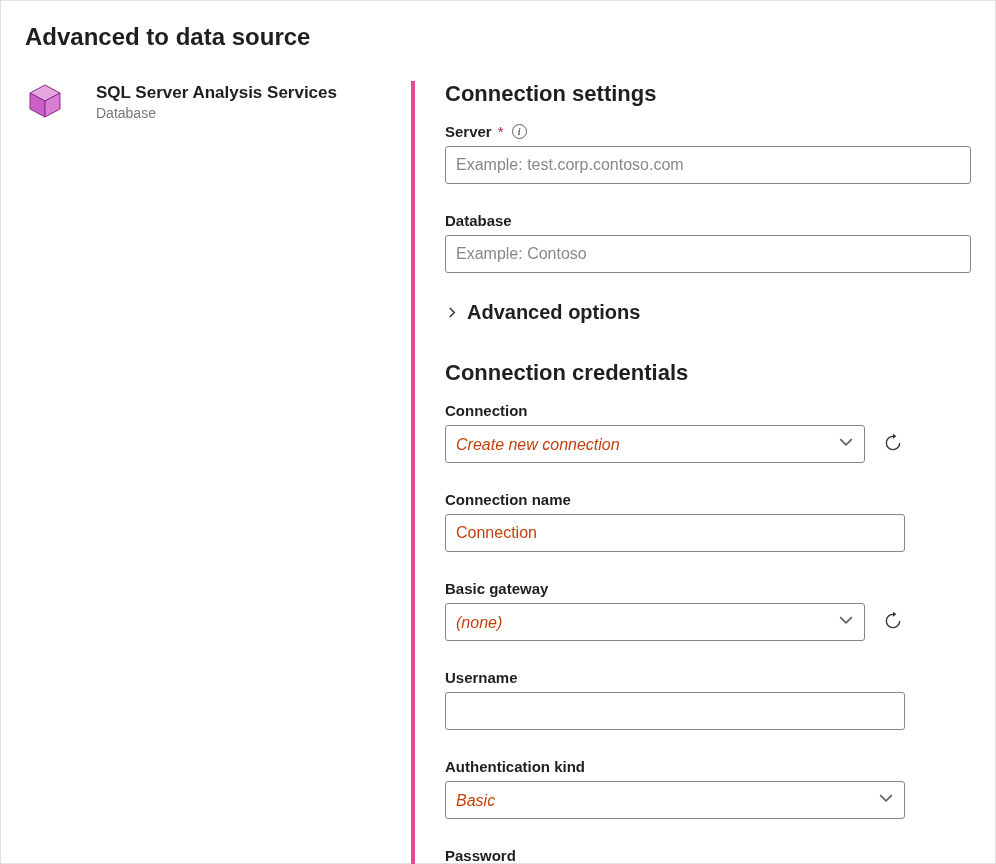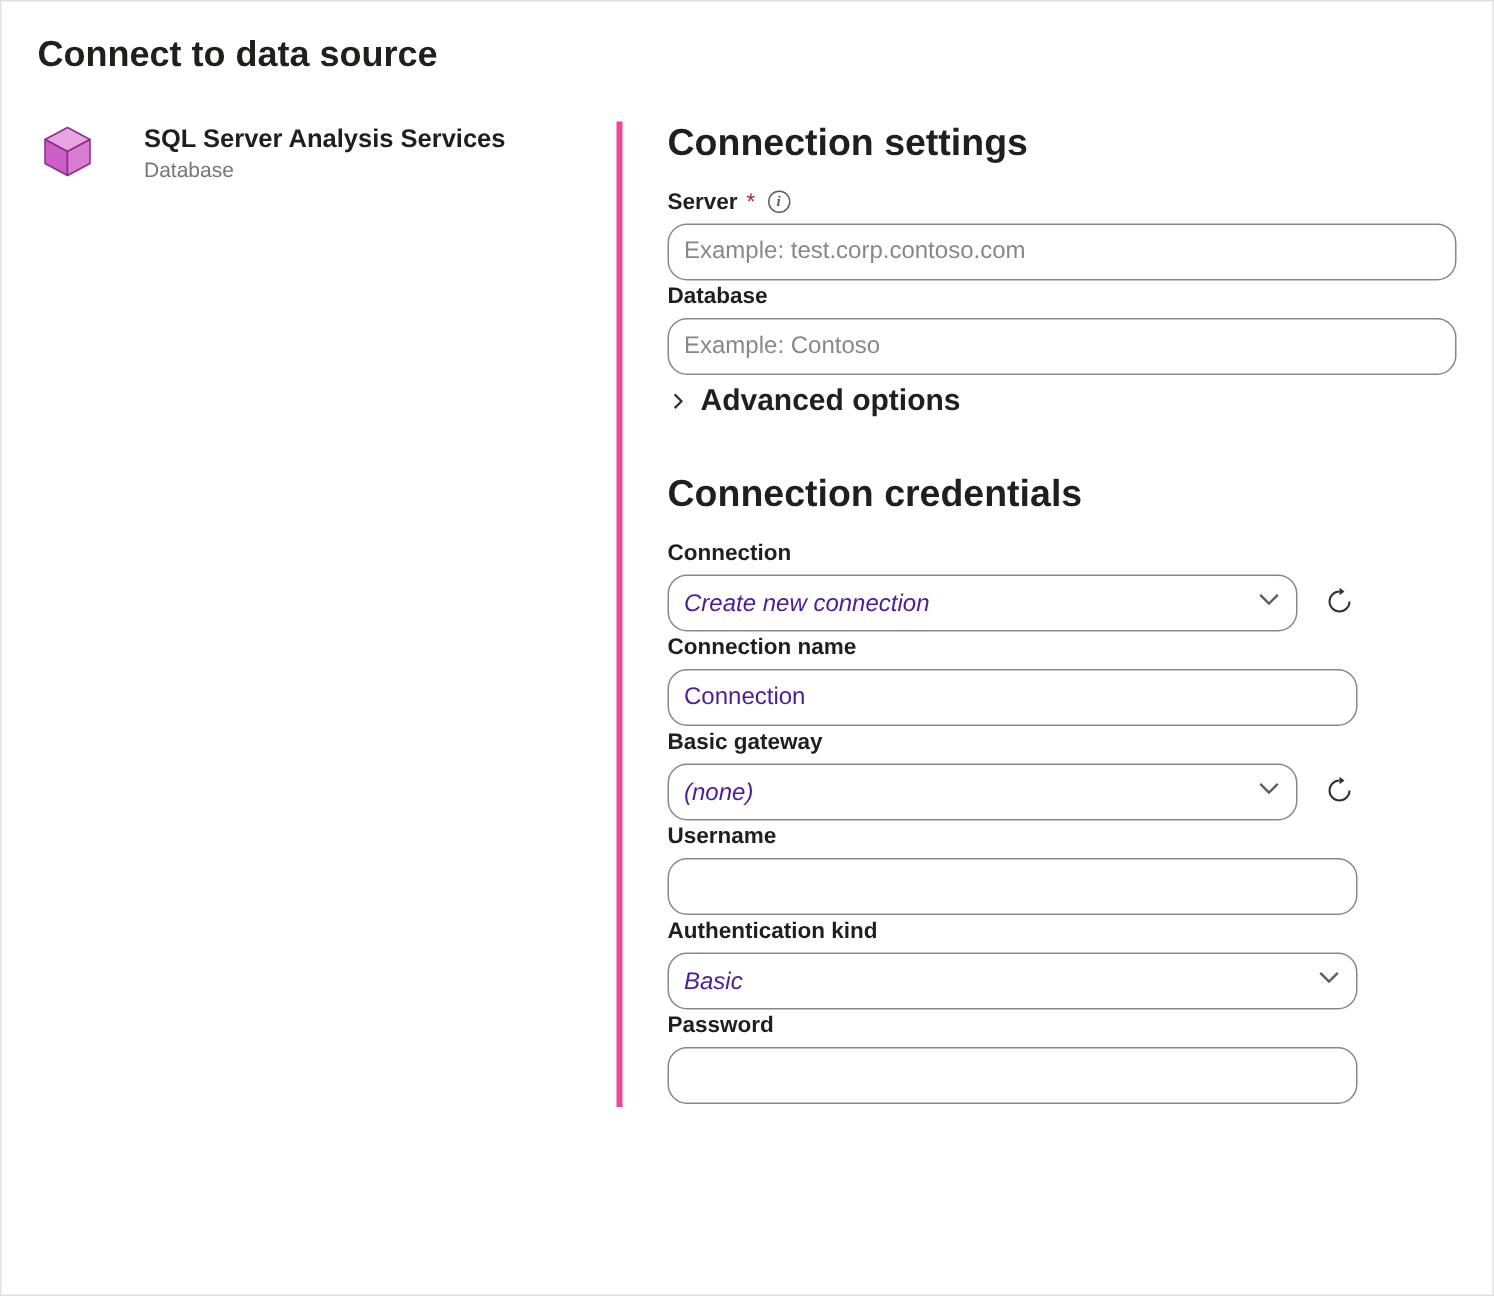--- a/index.html
+++ b/index.html
@@ -44,21 +44,21 @@
   }
   .source-sub {
     font-size: 14px;
     color: #797775;
   }
   .right-col {
     flex: 1;
     padding-left: 30px;
   }
   .section-heading {
-    font-size: 25px;
+    font-size: 22px;
     font-weight: 600;
     margin: 0 0 16px 0;
     color: #201f1e;
   }
   .section-heading.mt {
     margin-top: 36px;
   }
   .field-label {
     font-size: 15px;
     font-weight: 600;
@@ -83,32 +83,32 @@
     font-size: 10px;
     color: #605e5c;
     font-style: italic;
     font-family: Georgia, serif;
     margin-left: 4px;
   }
   .text-input, .select-input {
     width: 100%;
     height: 38px;
     border: 1px solid #8a8886;
-    border-radius: 13px;
+    border-radius: 3px;
     padding: 0 10px;
     font-size: 16px;
     font-family: inherit;
-    color: #4c1d95;
+    color: #c2410c;
     background: #fff;
   }
   .text-input::placeholder {
     color: #8a8886;
   }
   .field-block {
-    margin-bottom: 2px;
+    margin-bottom: 28px;
   }
   .select-wrap {
     position: relative;
   }
   .select-wrap .chevron {
     position: absolute;
     right: 12px;
     top: 50%;
     transform: translateY(-50%);
     pointer-events: none;
@@ -159,21 +159,21 @@
     justify-content: center;
   }
   .narrow {
     max-width: 460px;
   }
 </style>
 </head>
 <body>
 
 <div class="frame">
-  <h1 class="page-title">Connect to data source</h1>
+  <h1 class="page-title">Advanced to data source</h1>
 
   <div class="columns">
 
     <div class="left-col">
       <span>
         <svg class="cube-icon" viewBox="0 0 40 40">
           <g stroke="#8b2c8b" stroke-width="1" stroke-linejoin="round">
             <polygon points="20,4 35,12 20,20 5,12" fill="#e6a6e0"></polygon>
             <polygon points="5,12 20,20 20,36 5,28" fill="#cc5ec7"></polygon>
             <polygon points="35,12 20,20 20,36 35,28" fill="#d97dd3"></polygon>

